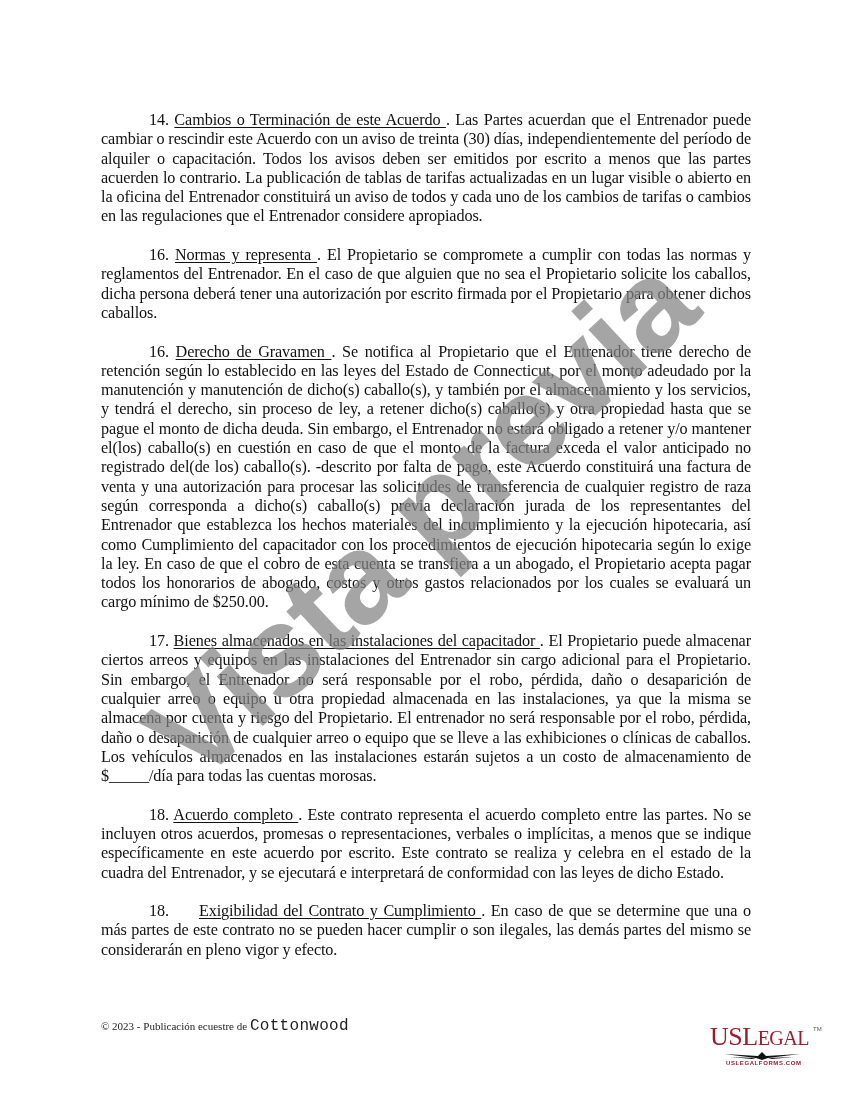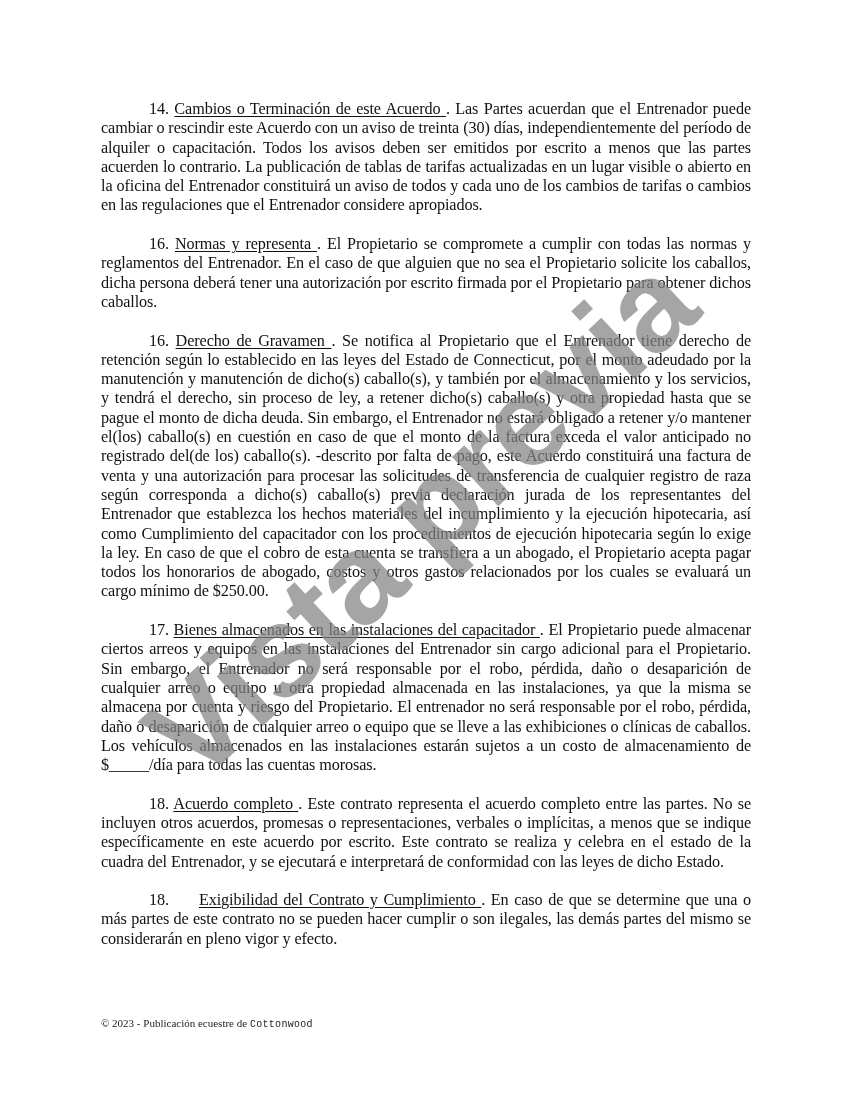--- a/index.html
+++ b/index.html
@@ -1,24 +1,24 @@
 <!DOCTYPE html>
 <html><head>
 <meta charset="utf-8">
 <style>
   html, body { margin: 0; padding: 0; background: #ffffff; }
   body { width: 850px; height: 1100px; position: relative; overflow: hidden; font-family: "Liberation Serif", "DejaVu Serif", serif; color: #111; }
   .page { position: absolute; left: 0; top: 0; width: 850px; height: 1100px; background: #fff; }
-  .content { position: absolute; left: 101px; top: 100px; width: 650px; }
+  .content { position: absolute; left: 101px; top: 111px; width: 650px; }
   .para { font-size: 16.2px; line-height: 19.3px; text-align: justify; text-indent: 48px; margin: 0 0 19.3px 0; letter-spacing: -0.1px; }
   .para .num { }
   .para .title { text-decoration: underline; text-underline-offset: 2px; }
   .para.p19 .gap { display: inline-block; width: 30px; }
   .footer { position: absolute; left: 101px; top: 1017px; font-size: 11px; color: #222; font-family: "Liberation Serif", serif; }
-  .footer .brand { font-family: "Liberation Mono", "DejaVu Sans Mono", monospace; font-size: 10px; letter-spacing: 0.3px; }
+  .footer .brand { font-family: "Liberation Mono", "DejaVu Sans Mono", monospace; font-size: 16px; letter-spacing: 0.3px; }
   .logo { position: absolute; left: 708px; top: 1024px; width: 112px; height: 46px; }
   .logo-word { position: absolute; left: 2px; top: 0; font-family: "Liberation Serif", serif; color: #9b1c2a; font-size: 26px; line-height: 26px; letter-spacing: -0.5px; white-space: nowrap; }
   .logo-word .small { font-size: 20px; }
   .logo-tm { position: absolute; left: 105px; top: 2px; font-size: 6px; color: #555; font-family: "Liberation Sans", sans-serif; }
   .logo-wings { position: absolute; left: 14px; top: 27px; width: 80px; height: 9px; }
   .logo-url { position: absolute; left: 18px; top: 36px; font-family: "Liberation Sans", sans-serif; font-size: 6px; color: #9b1c2a; letter-spacing: 0.6px; font-weight: bold; }
   .watermark { position: absolute; left: -80px; top: 455px; width: 1000px; text-align: center; transform: rotate(-43deg); transform-origin: 50% 50%; font-family: "Liberation Sans", "DejaVu Sans", sans-serif; font-weight: bold; font-size: 128px; line-height: 128px; color: rgba(130,130,130,0.72); pointer-events: none; white-space: nowrap; letter-spacing: -2px; }
 </style>
 </head>
 <body>
@@ -37,15 +37,24 @@
     <p class="para"><span class="num">18.</span> <span class="title">Acuerdo completo </span><span>. Este contrato representa el acuerdo completo entre las partes. No se incluyen otros acuerdos, promesas o representaciones, verbales o implícitas, a menos que se indique específicamente en este acuerdo por escrito. Este contrato se realiza y celebra en el estado de la cuadra del Entrenador, y se ejecutará e interpretará de conformidad con las leyes de dicho Estado.</span></p>
 
     <p class="para p19"><span class="num">18.</span><span class="gap"></span><span class="title">Exigibilidad del Contrato y Cumplimiento </span><span>. En caso de que se determine que una o más partes de este contrato no se pueden hacer cumplir o son ilegales, las demás partes del mismo se considerarán en pleno vigor y efecto.</span></p>
 
   </div>
 
   <div class="footer">
     <span>© 2023 - Publicación ecuestre de </span><span class="brand">Cottonwood</span>
   </div>
 
+  <div class="logo">
+    <div class="logo-word"><span>US</span><span>L</span><span class="small">EGAL</span></div>
+    <div class="logo-tm">TM</div>
+    <svg class="logo-wings" viewBox="0 0 80 9">
+      <path d="M2 3 L36 5 L40 1 L44 5 L78 3 L46 7 L40 9 L34 7 Z" fill="#111"></path>
+      <path d="M8 6 L34 7 L30 8 Z M72 6 L46 7 L50 8 Z" fill="#111"></path>
+    </svg>
+    <div class="logo-url">USLEGALFORMS.COM</div>
+  </div>
 
   <div class="watermark">Vista previa</div>
 </div>
 
 </body></html>

